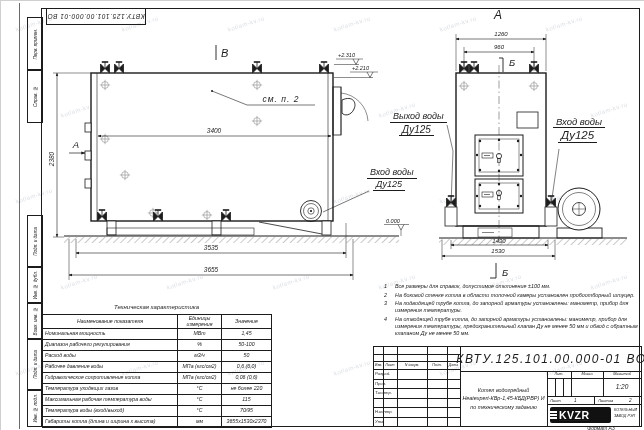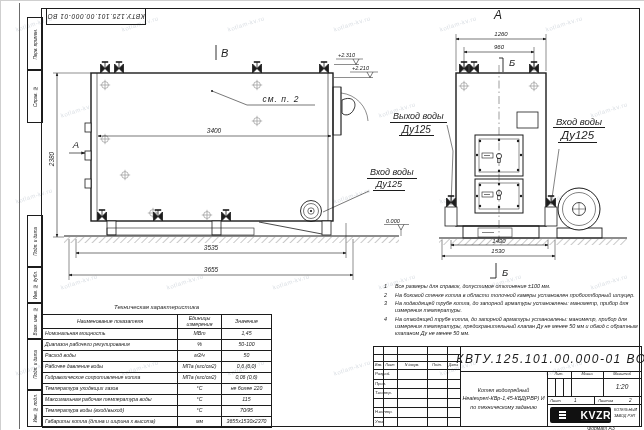--- a/index.html
+++ b/index.html
@@ -44,21 +44,21 @@
   #tb{position:absolute;left:372px;top:345px;width:267px;height:79px;border:1.3px solid #1c1c1c;
       z-index:5;background:transparent;}
   #tb .ln{position:absolute;background:#1c1c1c;}
   #tb .cellText{position:absolute;font-style:italic;}
   #docnum{position:absolute;left:86px;top:0;width:181px;height:24px;border-left:1.2px solid #1c1c1c;
           border-bottom:1.2px solid #1c1c1c;display:flex;align-items:center;justify-content:center;
           font-size:12px;font-style:italic;letter-spacing:1.5px;white-space:nowrap;}
   #prod{position:absolute;left:86px;top:24px;width:87px;height:55px;display:flex;flex-direction:column;
         align-items:center;justify-content:center;text-align:center;font-size:5.4px;font-style:italic;line-height:1.5;}
   .logo-box{position:absolute;left:176px;top:60px;width:61px;height:16px;background:#111;border-radius:2px;
-        display:flex;align-items:center;justify-content:flex-end;gap:14px;text-decoration:underline;}
+        display:flex;align-items:center;justify-content:flex-start;gap:2px;text-decoration:underline;}
   .logo-box .stripes{display:flex;flex-direction:column;gap:1.5px;}
   .logo-box .stripes i{display:block;width:7px;height:1.8px;background:#fff;}
   .logo-box b{color:#fff;font-size:10.5px;letter-spacing:.5px;font-style:normal;}
   .logo-sub{position:absolute;left:240px;top:61px;font-size:3.7px;line-height:1.6;font-style:italic;}
   #fmt{position:absolute;left:560px;top:424px;width:80px;text-align:center;font-size:5px;
        font-style:italic;z-index:6;}
 </style>
 </head>
 <body>
 

